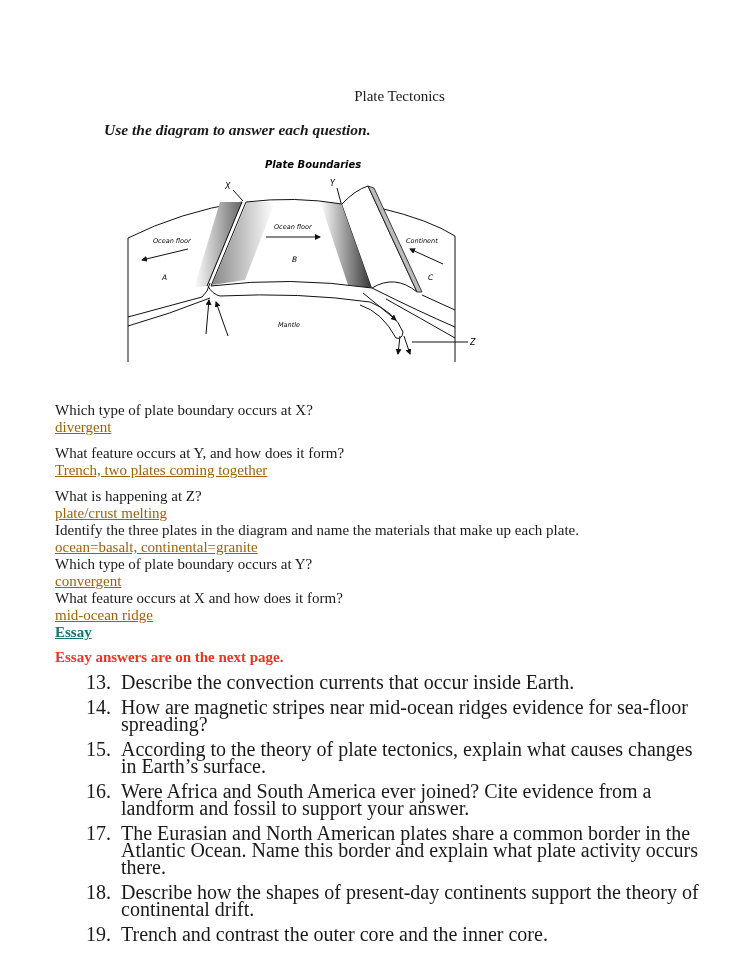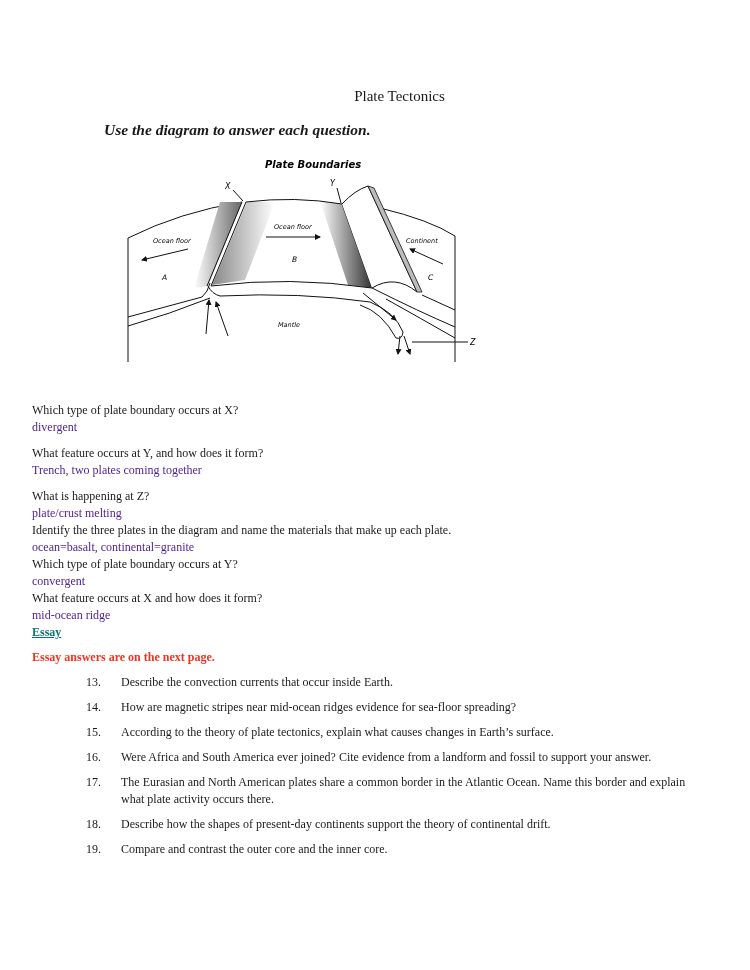--- a/index.html
+++ b/index.html
@@ -4,26 +4,26 @@
   <style>
     html, body { margin: 0; padding: 0; background: #ffffff; }
     body {
       width: 750px; height: 970px; position: relative; overflow: hidden;
       font-family: "Liberation Serif", "DejaVu Serif", serif; color: #1a1a1a;
     }
     .title { position: absolute; left: 0; width: 750px; top: 88px; text-align: center; font-size: 15px; padding-left: 49px; box-sizing: border-box; }
     .instr { position: absolute; left: 104px; top: 121px; font-size: 15.5px; font-weight: bold; font-style: italic; }
     .diagram { position: absolute; left: 120px; top: 152px; }
     .diagram text { font-family: "DejaVu Sans", "Liberation Sans", sans-serif; font-style: italic; }
-    .qa { position: absolute; left: 32px; font-size: 12px; line-height: 17px; }
+    .qa { position: absolute; left: 55px; font-size: 15px; line-height: 17px; }
     .q { color: #1a1a1a; }
-    .a { color: #4c1d95; }
+    .a { color: #a16207; text-decoration: underline; }
     .essay-h { font-weight: bold; color: #0f766e; text-decoration: underline; }
     .essay-note { font-weight: bold; color: #ee3322; margin-top: 8px; }
-    .essay-list { position: absolute; left: 86px; top: 674px; width: 620px; font-size: 12px; line-height: 17px; }
+    .essay-list { position: absolute; left: 86px; top: 674px; width: 620px; font-size: 20px; line-height: 17px; }
     .essay-item { display: flex; margin-bottom: 8px; }
     .essay-item .num { width: 35px; flex: none; }
     .essay-item .txt { flex: 1; }
   </style>
 </head>
 <body>
 
 <div class="title">Plate Tectonics</div>
 <div class="instr">Use the diagram to answer each question.</div>
 
@@ -143,15 +143,15 @@
   <div class="essay-item">
     <span class="num">17.</span>
     <span class="txt">The Eurasian and North American plates share a common border in the Atlantic Ocean. Name this border and explain what plate activity occurs there.</span>
   </div>
   <div class="essay-item">
     <span class="num">18.</span>
     <span class="txt">Describe how the shapes of present-day continents support the theory of continental drift.</span>
   </div>
   <div class="essay-item">
     <span class="num">19.</span>
-    <span class="txt">Compare and contrast the outer core and the inner core.</span>
+    <span class="txt">Trench and contrast the outer core and the inner core.</span>
   </div>
 </div>
 
 </body></html>

